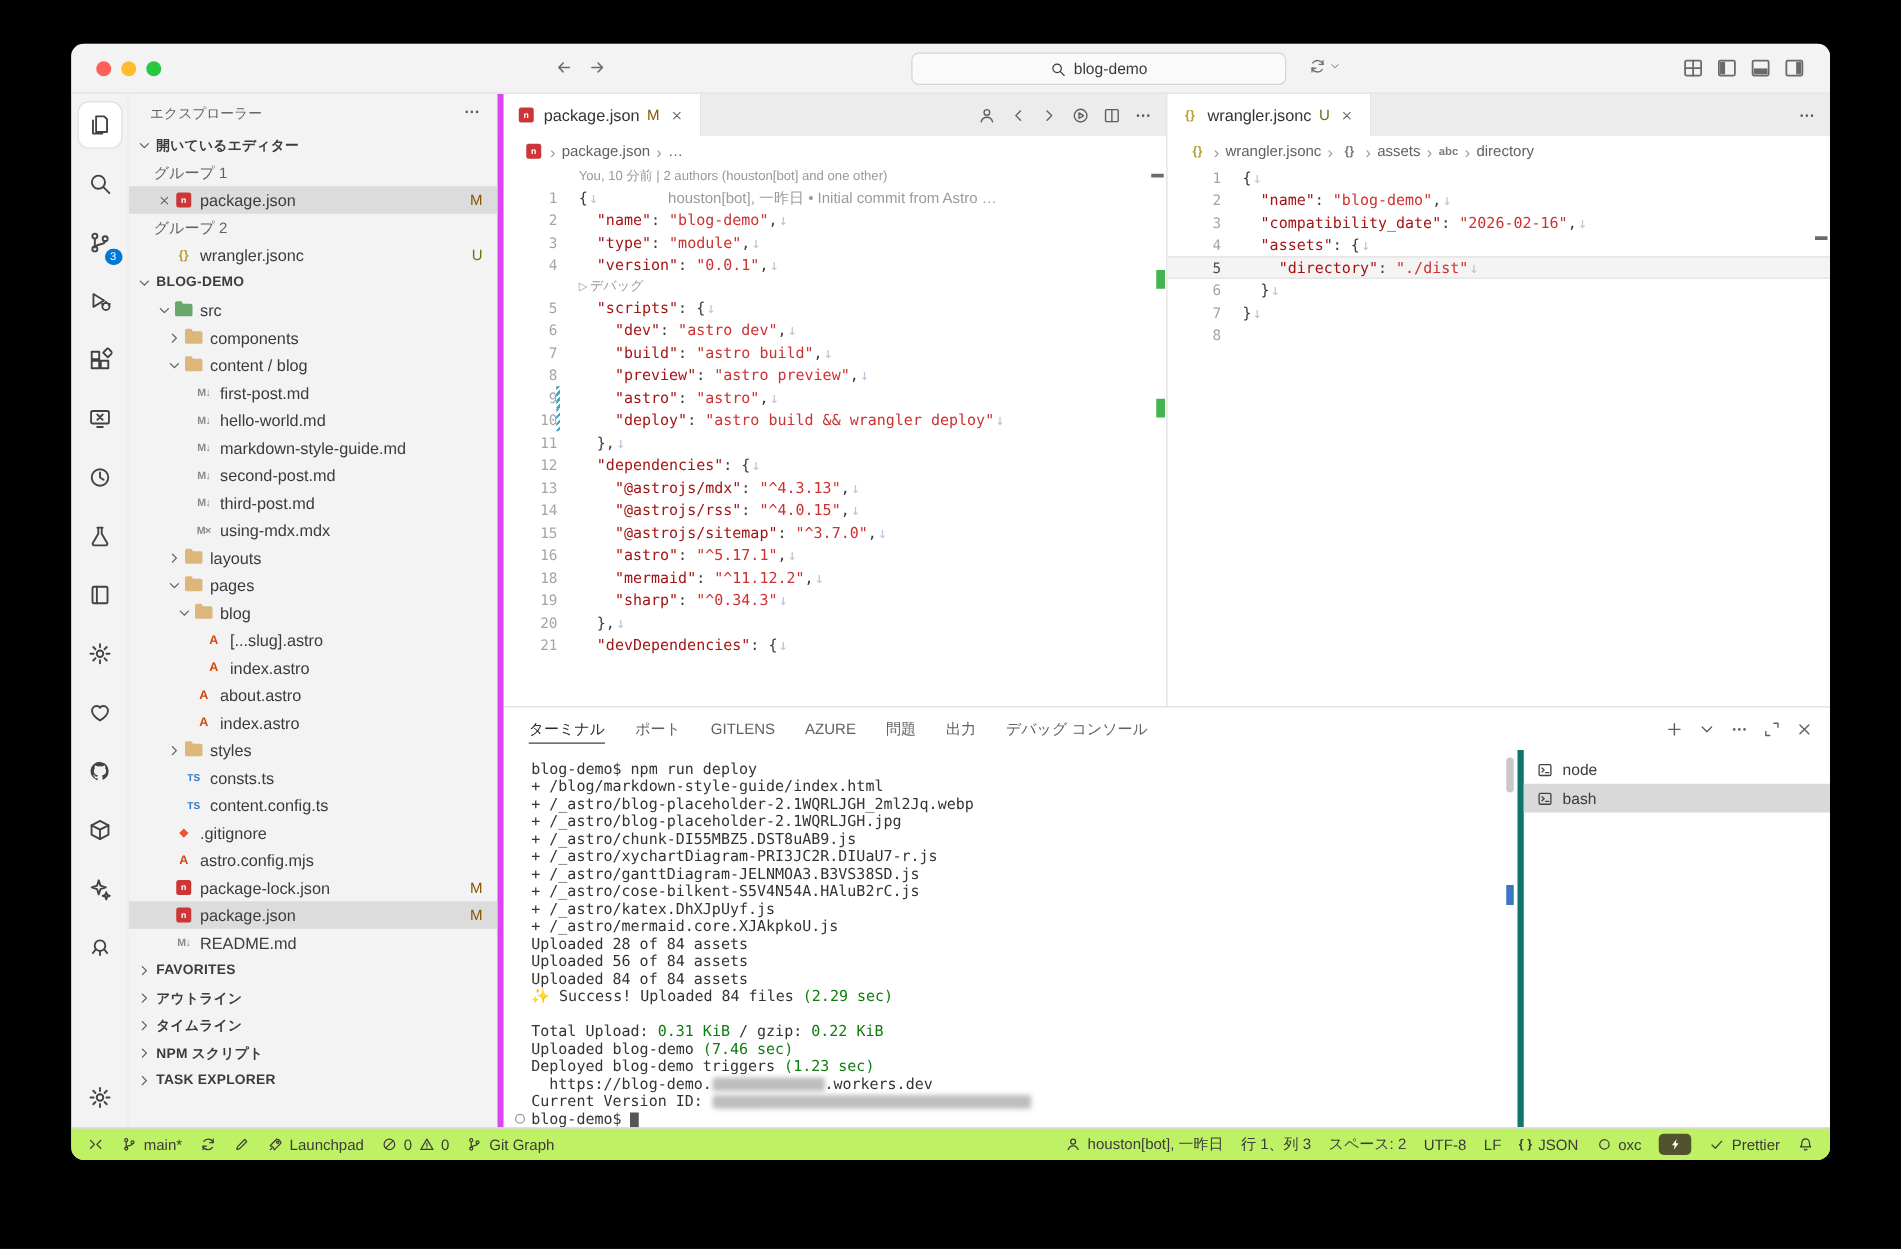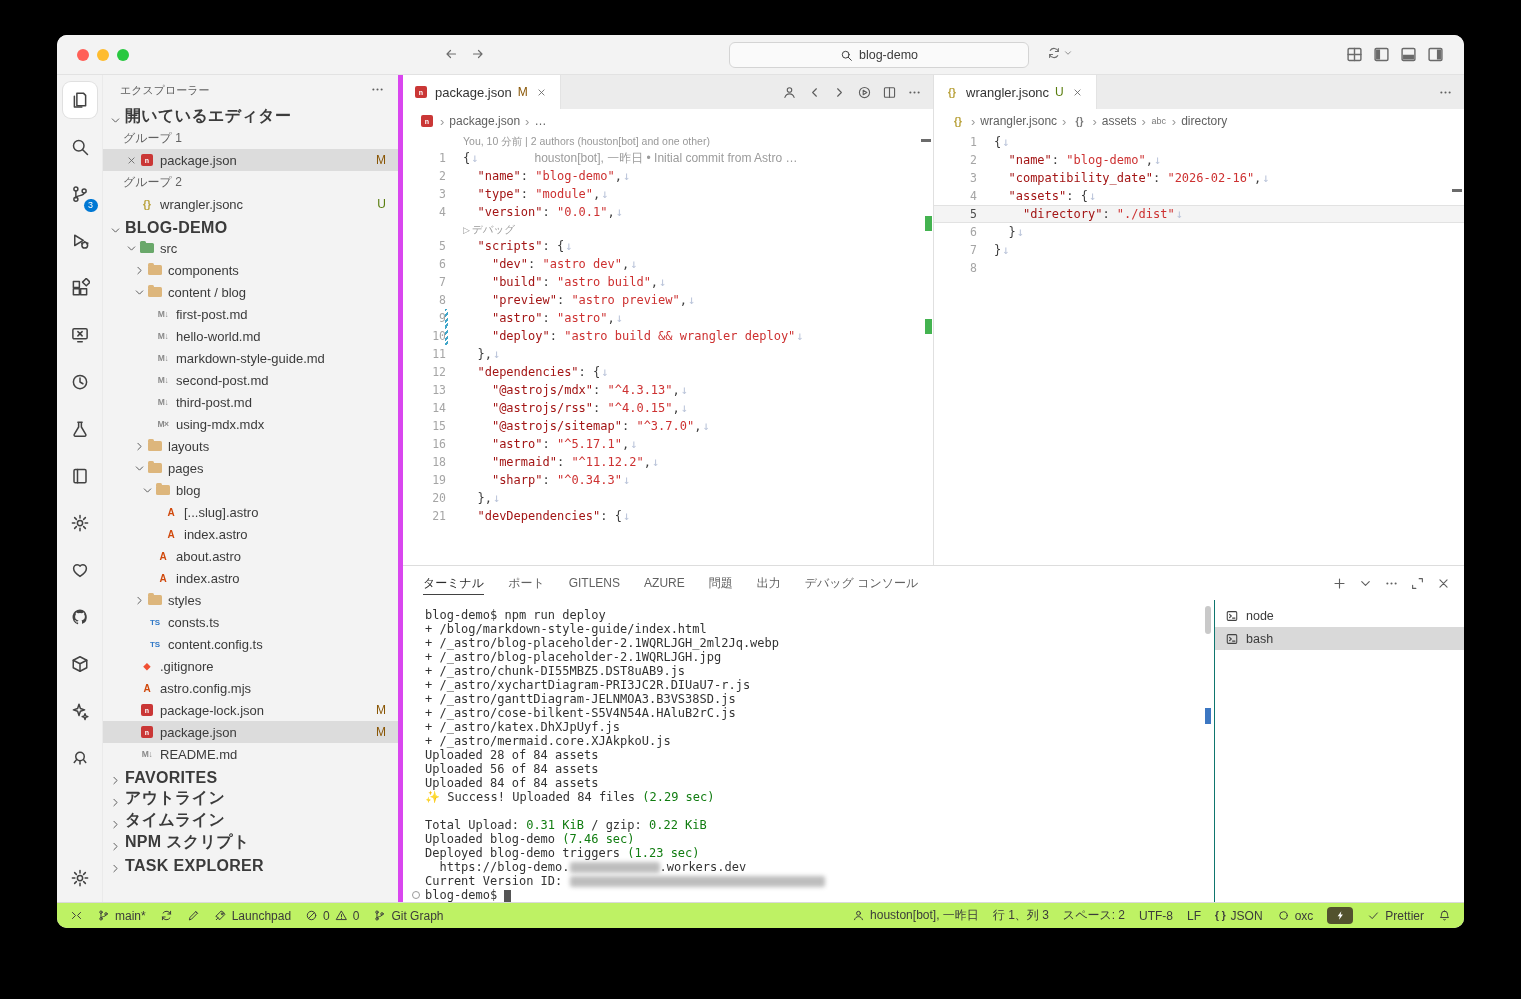--- a/index.html
+++ b/index.html
@@ -21,21 +21,21 @@
 .ab-item{width:34px;height:36px;margin-bottom:11px;border-radius:8px;display:flex;align-items:center;justify-content:center;position:relative;color:#424242;flex:none}
 .ab-item.active{background:#fff;box-shadow:0 0 0 1px #e0e0e0}
 .ab-item .svgi{width:20px;height:20px}
 .ab-badge{position:absolute;right:-1px;bottom:0;background:#0078d4;color:#fff;font-size:9px;line-height:13px;min-width:14px;text-align:center;border-radius:8px;padding:0 3px}
 .ab-bottom{margin-top:auto;margin-bottom:0}
 
 .sidebar{width:300px;flex:none;background:#f3f3f3;border-right:5px solid #d946ef;display:flex;flex-direction:column;overflow:hidden}
 .sb-header{height:30px;flex:none;display:flex;align-items:center;padding:0 12px 0 17px;font-size:11px;color:#616161}
 .sb-header .dots{margin-left:auto;color:#5f5f5f;width:16px;height:16px}
 #sb-body{flex:1;overflow:hidden}
-.sb-sec{height:22px;display:flex;align-items:flex-end;font-size:16px;font-weight:700;color:#3b3b3b;padding-left:4px}
+.sb-sec{height:22px;display:flex;align-items:center;font-size:11px;font-weight:700;color:#3b3b3b;padding-left:4px}
 .sb-sec .sb-sec-label{margin-left:2px;letter-spacing:.02em}
 .oe-group{height:22px;line-height:22px;font-size:12px;color:#616161;padding-left:20px}
 .trow{display:flex;align-items:center;height:22px;font-size:13px;color:#3b3b3b;position:relative;white-space:nowrap}
 .trow.sel{background:#dcdcdc}
 .trow-label{margin-left:5px}
 .trow-badge{position:absolute;right:12px;font-size:12px;font-weight:400}
 .b-M{color:#895503}.b-U{color:#587c0c}
 .chev{width:16px;flex:none;display:flex;justify-content:center;color:#5a5a5a}
 .chev .svgi{width:13px;height:13px}
 .oe-close{width:16px;flex:none;display:flex;justify-content:center;color:#616161}
@@ -47,21 +47,21 @@
 .fldr::before{content:"";position:absolute;top:-2.5px;left:0;width:6px;height:3px;background:inherit;border-radius:1.5px 1.5px 0 0}
 .fldr.src{background:#69a86a}
 .npmbox{width:12px;height:12px;background:#ca3736;border-radius:2px;color:#fff;font-size:7px;font-weight:700;display:inline-flex;align-items:center;justify-content:center;flex:none}
 .t-md{color:#8a8a8a;font-size:8.5px;letter-spacing:-.5px}
 .t-mdx{color:#8a8a8a;font-size:8.5px;letter-spacing:-.5px}
 .t-astro{color:#d0480b;font-size:10px}
 .t-ts{color:#3178c6;font-size:8px}
 .t-js{color:#b7a22e;font-size:8px}
 .t-json{color:#b8a038;font-size:10px}
 .t-git{color:#f05033;font-size:9px}
-.t-abc{color:#7a7a7a;font-size:9px;font-weight:400}
+.t-abc{color:#7a7a7a;font-size:9px;font-weight:700}
 
 .workbench{flex:1;display:flex;flex-direction:column;overflow:hidden;background:#fff}
 .editors{height:490px;flex:none;display:flex}
 .editor{flex:1;display:flex;flex-direction:column;overflow:hidden;background:#fff}
 .editor+.editor{border-left:1px solid #e0e0e0}
 .tabbar{height:34px;flex:none;display:flex;background:#ececec}
 .tab{display:flex;align-items:center;gap:6px;padding:0 10px;background:#fff;font-size:13px;color:#333;border-right:1px solid #e3e3e3}
 .tab-badge{font-size:12px}
 .tab-close{width:16px;height:16px;display:flex;align-items:center;justify-content:center;color:#616161}
 .tab-close .svgi{width:11px;height:11px}
@@ -93,21 +93,21 @@
 .panel-actions{margin-left:auto;display:flex;align-items:center;gap:4px;color:#5f5f5f}
 .panel-body{flex:1;display:flex;overflow:hidden}
 .term{flex:1;position:relative;padding:8px 14px 0 22px;font-family:"DejaVu Sans Mono","Liberation Mono",monospace;font-size:12px;overflow:hidden}
 .tl-line{height:14px;line-height:14px;white-space:pre;color:#333;position:relative}
 .tl-line .g{color:#107c10}
 .redact{display:inline-block;height:11px;background:#bdbdbd;border-radius:2px;filter:blur(2px);vertical-align:middle}
 .tcur{display:inline-block;width:7px;height:12px;background:#555;vertical-align:middle}
 .cdot{position:absolute;left:-13px;top:3px;width:8px;height:8px;border:1px solid #9a9a9a;border-radius:50%}
 .t-thumb{position:absolute;right:3px;top:6px;width:6px;height:28px;background:#c9c9c9;border-radius:3px}
 .t-blue{position:absolute;right:3px;top:108px;width:6px;height:16px;background:#3c77c2}
-.termlist{width:250px;flex:none;border-left:1px solid #0f766e;padding-top:4px}
+.termlist{width:250px;flex:none;border-left:5px solid #0f766e;padding-top:4px}
 .term-item{height:23px;display:flex;align-items:center;gap:7px;padding-left:10px;font-size:12.5px;color:#3b3b3b}
 .term-item.sel{background:#d9d9d9}
 .term-item .svgi{width:14px;height:14px;color:#424242}
 
 .statusbar{height:26px;flex:none;background:#bef264;border-top:1px solid #dadada;display:flex;align-items:center;font-size:12px;color:#3b3b3b;padding:0 6px}
 .sb-group{display:flex;align-items:center;height:100%}
 .sb-group.right{margin-left:auto}
 .sbi{display:flex;align-items:center;gap:5px;padding:0 7px;height:100%;white-space:nowrap}
 .sbi .svgi{width:13px;height:13px}
 .boltbadge{width:26px;height:17px;background:#52522e;border-radius:4px;display:flex;align-items:center;justify-content:center}

